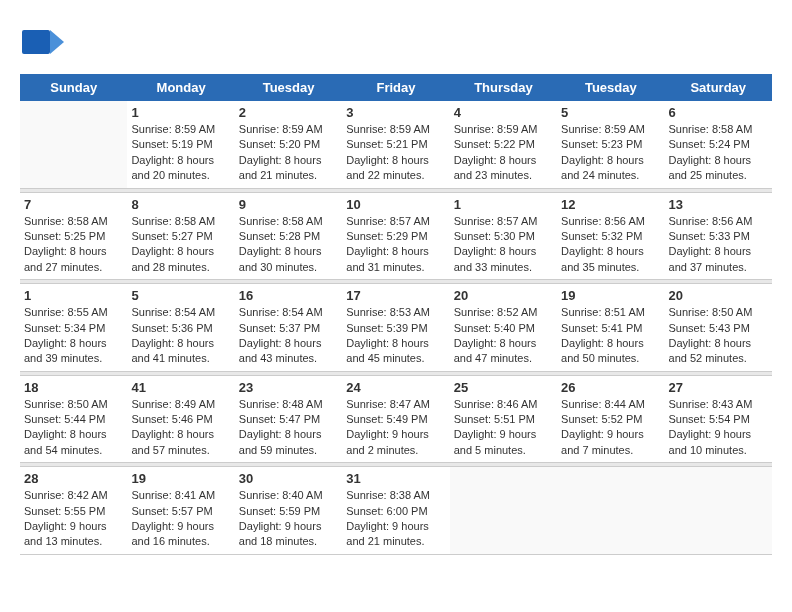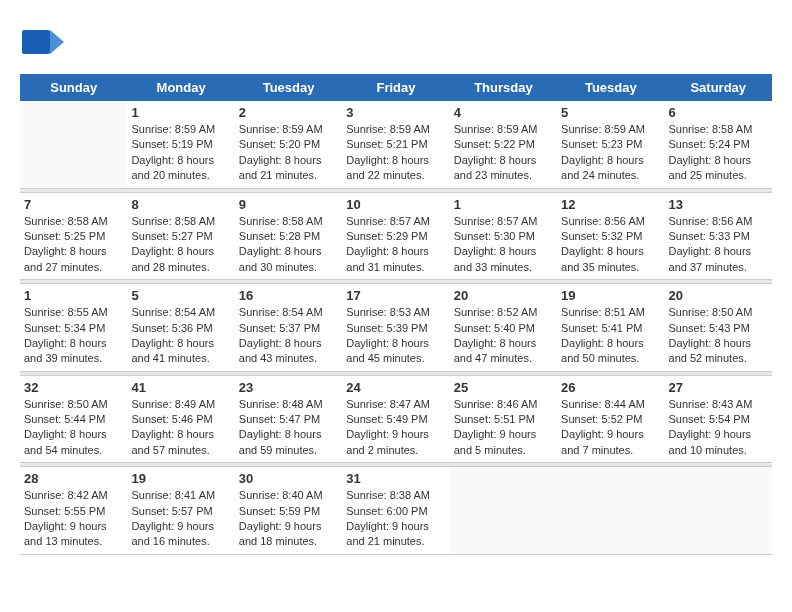--- a/index.html
+++ b/index.html
@@ -205,21 +205,21 @@
         <td>
           <span class="day-num">20</span>
           <div class="day-info">Sunrise: 8:50 AM<br>Sunset: 5:43 PM<br>Daylight: 8 hours<br>and 52 minutes.</div>
         </td>
       </tr>
       <tr class="row-divider">
         <td colspan="7"></td>
       </tr>
       <tr>
         <td>
-          <span class="day-num">32</span>
+          <span class="day-num">18</span>
           <div class="day-info">Sunrise: 8:50 AM<br>Sunset: 5:44 PM<br>Daylight: 8 hours<br>and 54 minutes.</div>
         </td>
         <td>
           <span class="day-num">41</span>
           <div class="day-info">Sunrise: 8:49 AM<br>Sunset: 5:46 PM<br>Daylight: 8 hours<br>and 57 minutes.</div>
         </td>
         <td>
           <span class="day-num">23</span>
           <div class="day-info">Sunrise: 8:48 AM<br>Sunset: 5:47 PM<br>Daylight: 8 hours<br>and 59 minutes.</div>
         </td>

